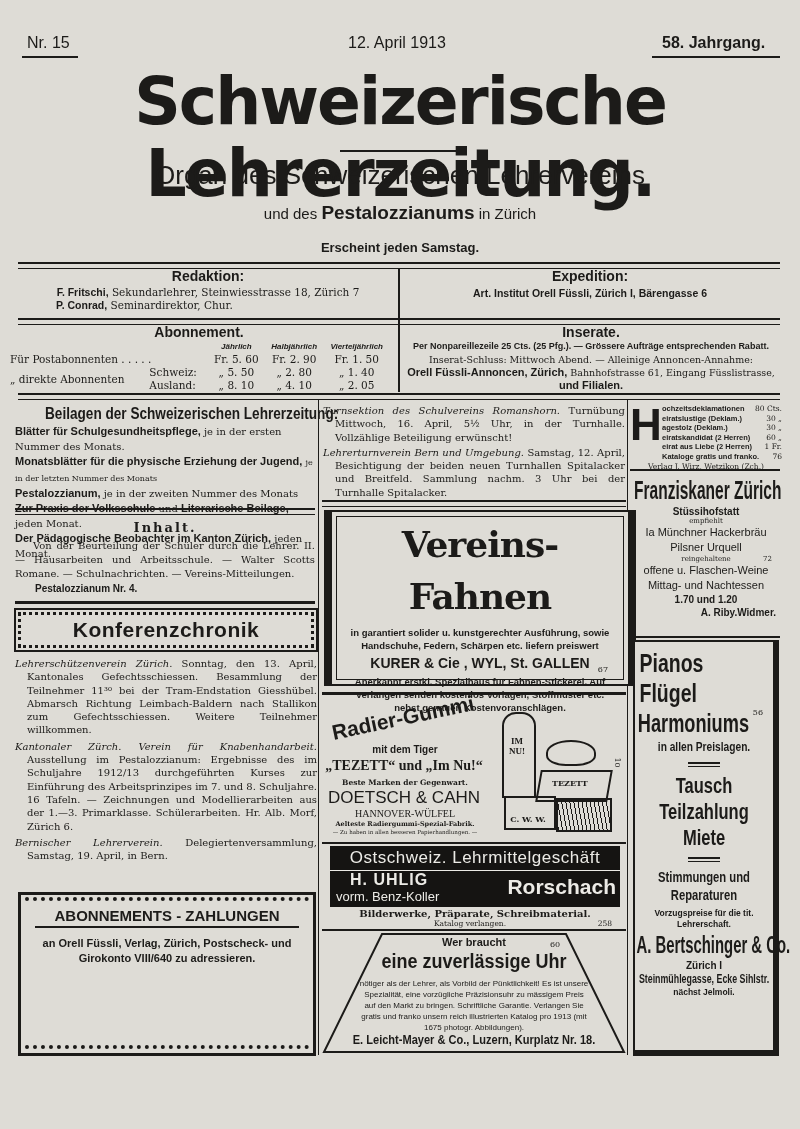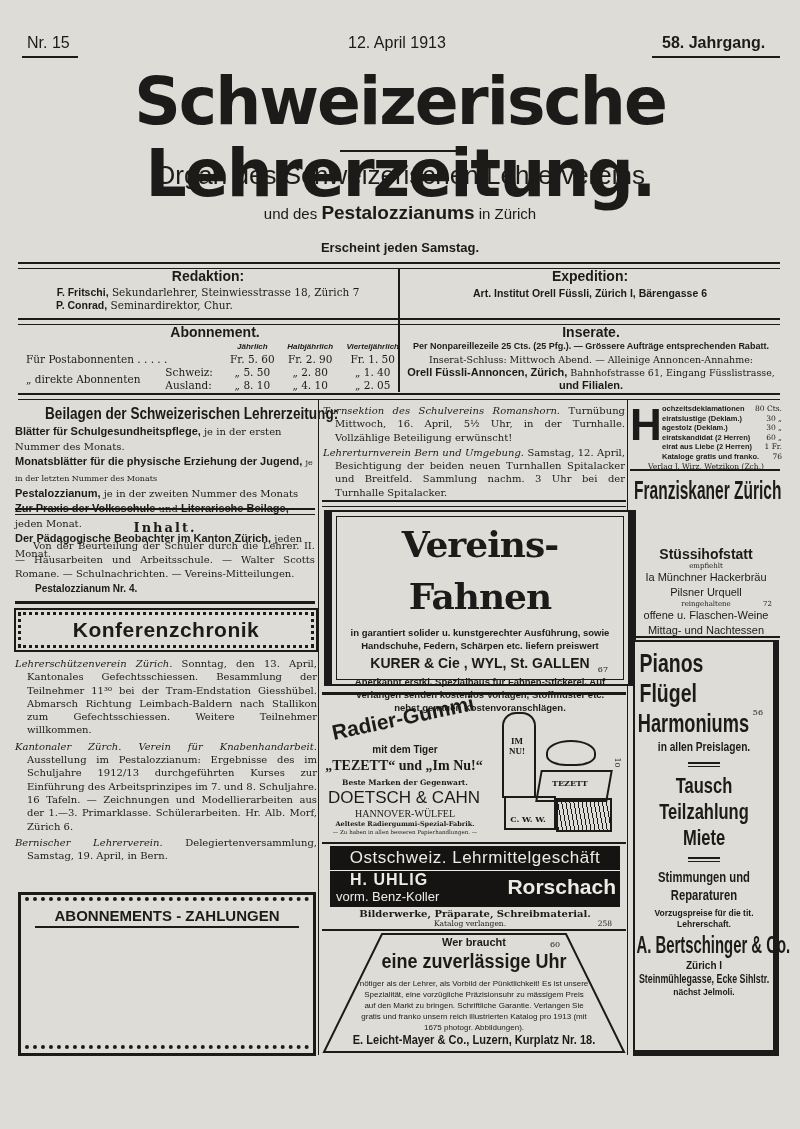--- a/index.html
+++ b/index.html
@@ -60,21 +60,21 @@
   <div class="sm" style="margin-top:2px;"><b class="sans">F. Fritschi,</b> <span>Sekundarlehrer, Steinwiesstrasse 18, Zürich 7</span></div>
   <div class="sm" style="text-align:left;padding-left:38px;"><b class="sans">P. Conrad,</b> <span>Seminardirektor, Chur.</span></div>
 </div>
 <div class="abs c" style="left:400px;top:268px;width:380px;">
   <div class="box-head">Expedition:</div>
   <div class="sans bold" style="font-size:10.5px;margin-top:3px;">Art. Institut Orell Füssli, Zürich I, Bärengasse 6</div>
 </div>
 
 <div class="dbl" style="left:18px;top:318px;width:762px;"></div>
 
-<div class="abs" style="left:24px;top:324px;width:382px;">
+<div class="abs" style="left:8px;top:324px;width:382px;">
   <div class="box-head c">Abonnement.</div>
   <table class="abo" style="width:382px;">
     <tbody>
         <tr style="font-family:'Liberation Sans',sans-serif;font-weight:bold;font-size:8px;font-style:italic;">
       <td></td>
           <td></td>
       <td class="c">Jährlich</td>
       <td class="c">Halbjährlich</td>
       <td class="c">Vierteljährlich</td>
     </tr>
@@ -145,20 +145,21 @@
   </div>
   <div class="just" style="margin-top:3px;padding-left:12px;text-indent:-12px;">
     <span class="it">Bernischer Lehrerverein.</span>
     <span>Delegiertenversammlung, Samstag, 19. April, in Bern.</span>
   </div>
 </div>
 
 <div class="ad" style="left:18px;top:892px;width:292px;height:158px;border-width:3px;">
   <div style="border-top:4px dotted #1c1b19;margin:2px 4px 0;"></div>
   <div class="c sans bold" style="font-size:15px;margin:6px 14px 0;padding-bottom:2px;border-bottom:2px solid #1c1b19;">ABONNEMENTS - ZAHLUNGEN</div>
+  <div class="c sans bold" style="font-size:11px;line-height:15px;padding:8px 16px 0;">an Orell Füssli, Verlag, Zürich, Postscheck- und Girokonto VIII/640 zu adressieren.</div>
   <div style="position:absolute;left:4px;right:4px;bottom:4px;border-top:4px dotted #1c1b19;"></div>
 </div>
 
 <div class="rule" style="left:318px;top:400px;width:1px;height:655px;"></div>
 <div class="rule" style="left:627px;top:400px;width:1px;height:655px;"></div>
 
 <div class="abs" style="left:323px;top:404px;width:302px;font-size:10px;line-height:13.3px;">
   <div class="just" style="padding-left:12px;text-indent:-12px;">
     <span class="it">Turnsektion des Schulvereins Romanshorn.</span>
     <span>Turnübung Mittwoch, 16. April, 5½ Uhr, in der Turnhalle. Vollzählige Beteiligung erwünscht!</span>
@@ -260,21 +261,21 @@
         <span class="sans bold">Kataloge gratis und franko.</span>
         <span>76</span>
       </div>
   </div>
   <div class="c" style="font-size:7.5px;margin-top:1px;">Verlag J. Wirz, Wetzikon (Zch.)</div>
 </div>
 <div class="rule" style="left:630px;top:469px;width:150px;height:2px;"></div>
 
 <div class="abs c" style="left:630px;top:474px;width:152px;">
   <div class="cond" style="font-size:25px;line-height:32px;transform:scaleX(0.62);transform-origin:center;white-space:nowrap;margin-left:-40px;margin-right:-40px;">Franziskaner Zürich</div>
-  <div class="sans bold" style="font-size:14px;margin-top:40px;">Stüssihofstatt</div>
+  <div class="sans bold" style="font-size:10px;">Stüssihofstatt</div>
   <div style="font-size:7px;">empfiehlt</div>
   <div class="sans" style="font-size:11px;line-height:15px;">Ia Münchner Hackerbräu</div>
   <div class="sans" style="font-size:11px;line-height:15px;">Pilsner Urquell</div>
   <div style="font-size:7px;position:relative;"><span>reingehaltene</span><span class="abs" style="right:10px;">72</span></div>
   <div class="sans" style="font-size:11px;line-height:15px;">offene u. Flaschen-Weine</div>
   <div class="sans" style="font-size:11px;line-height:15px;">Mittag- und Nachtessen</div>
   <div class="sans bold" style="font-size:10px;line-height:13px;">1.70 und 1.20</div>
   <div class="sans bold" style="font-size:10px;line-height:13px;text-align:right;padding-right:6px;">A. Riby.Widmer.</div>
 </div>
 <div class="rule" style="left:630px;top:636px;width:150px;height:2px;"></div>

